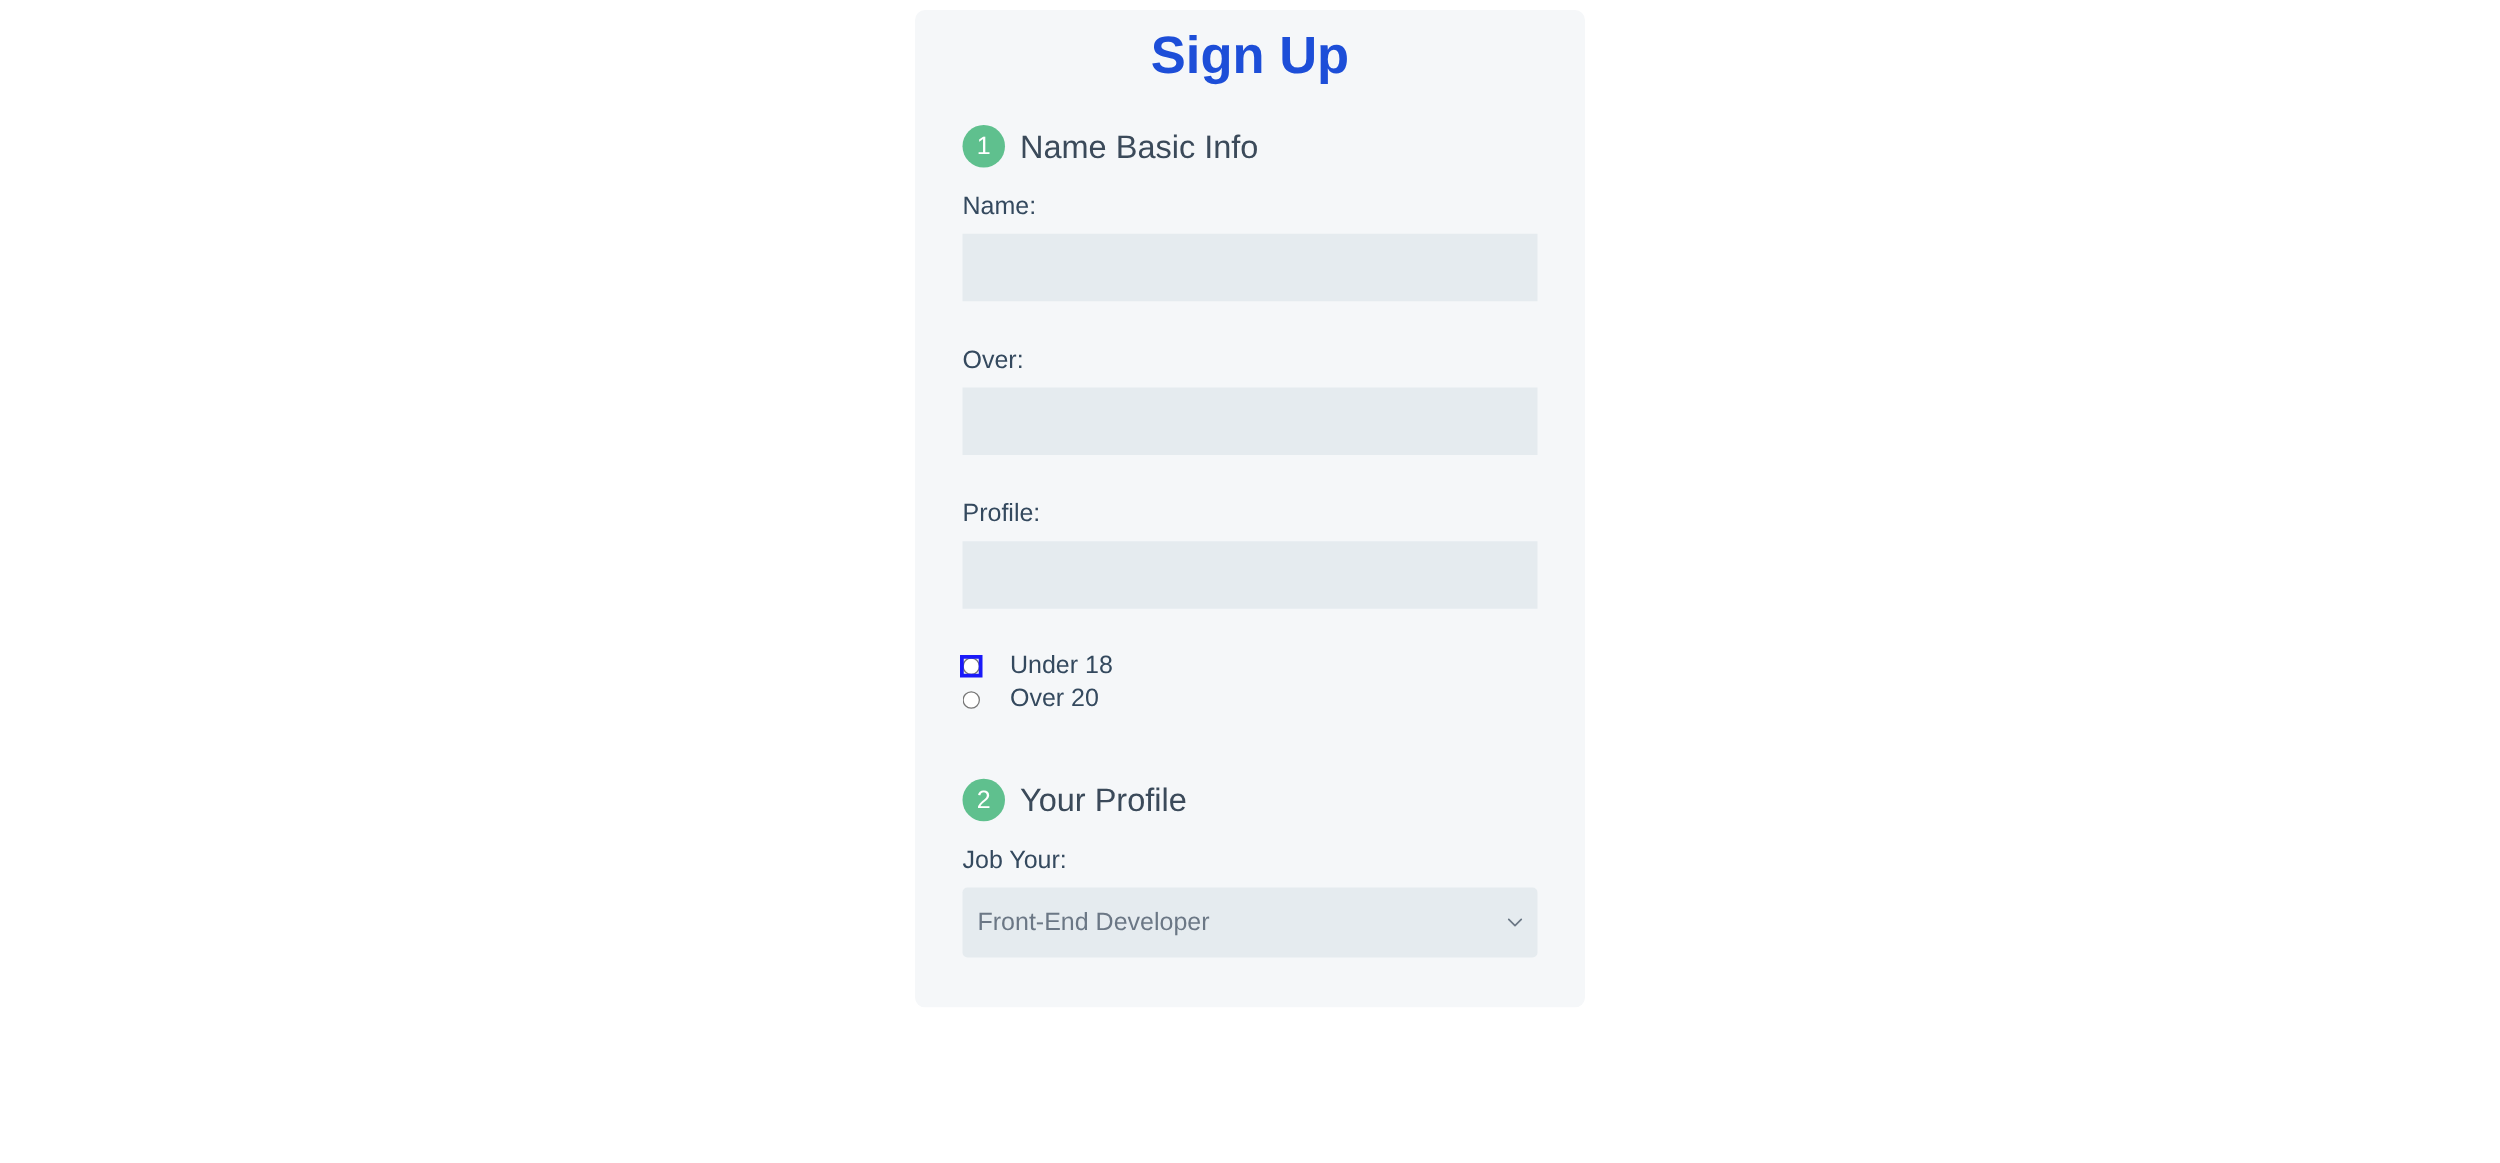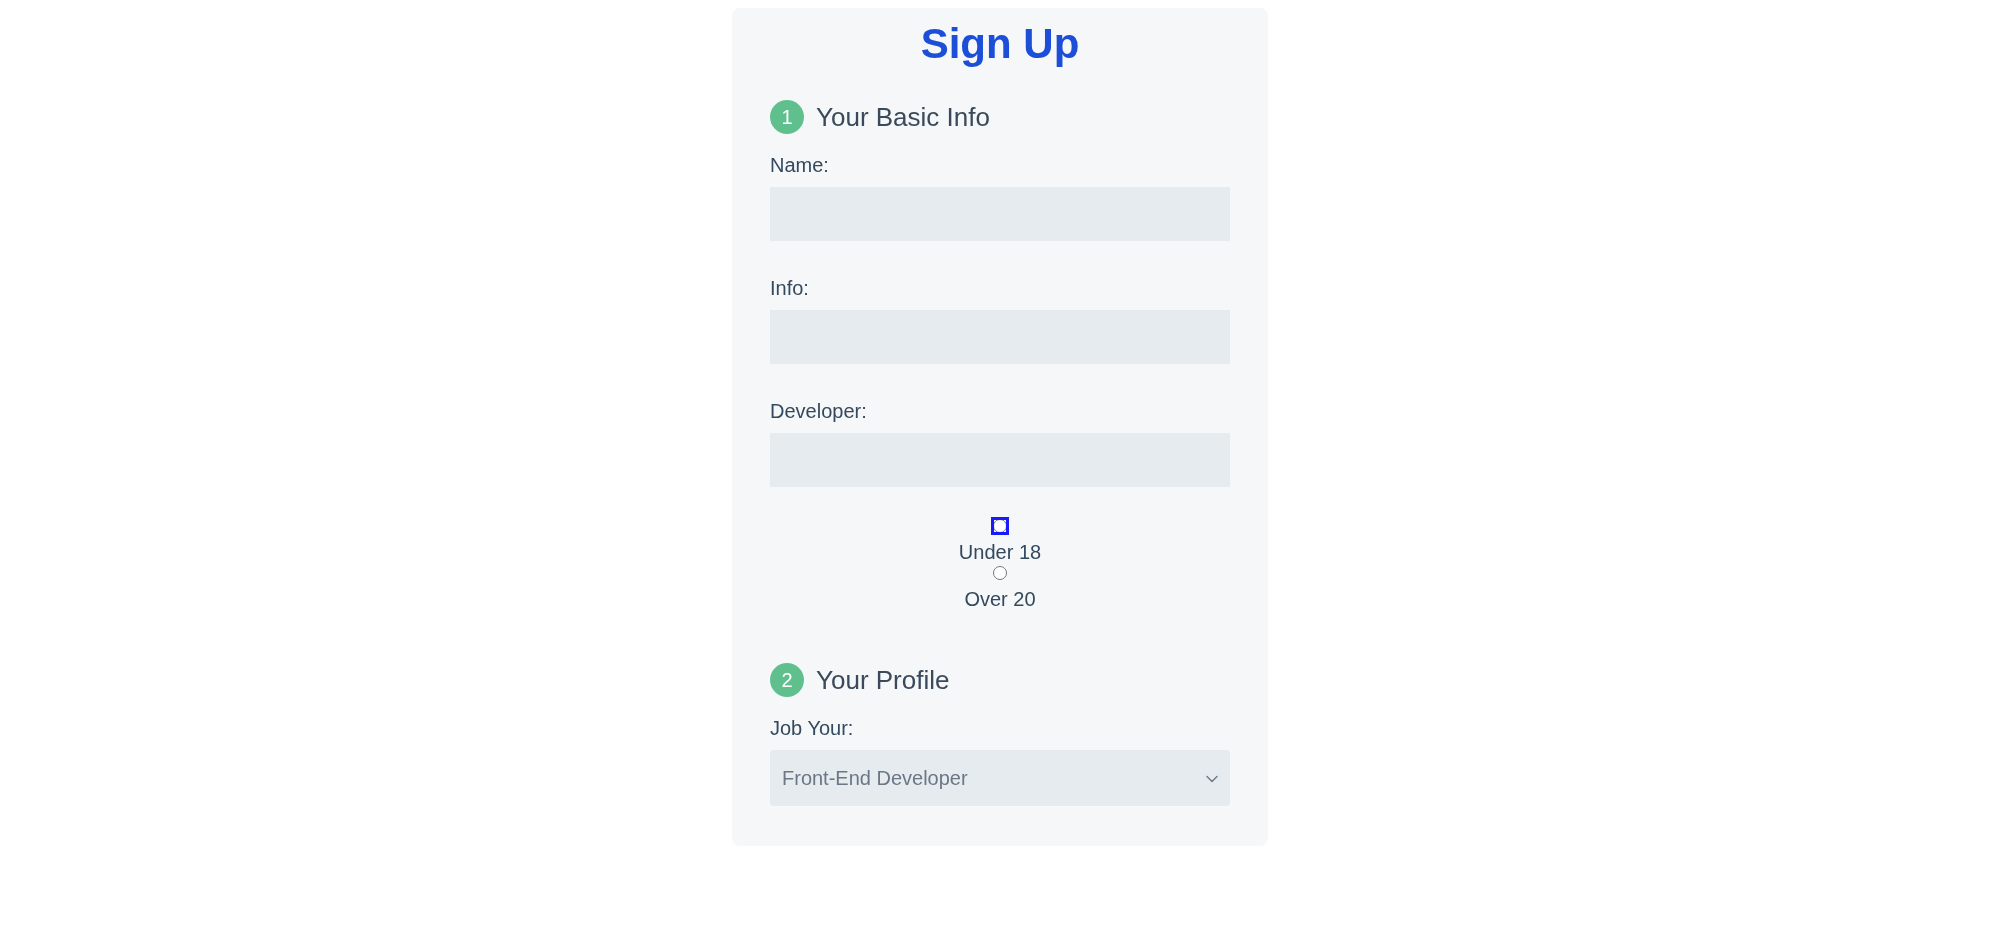--- a/index.html
+++ b/index.html
@@ -66,25 +66,24 @@
       height: 54px;
       background: #e5ebef;
       border: none;
       font-size: 18px;
       padding: 0 14px;
       color: #34495e;
     }
     .radio-row {
       display: flex;
       align-items: center;
-      gap: 6px;
+      gap: 24px;
       font-size: 20px;
       color: #34495e;
       line-height: 1.35;
-      flex-direction: column;
     }
     .radio-row input[type="radio"] {
       width: 14px;
       height: 14px;
       margin: 0;
     }
     .radio-row.focused input[type="radio"] {
       outline: 3px solid #1a1af9;
       outline-offset: -1px;
     }
@@ -122,35 +121,35 @@
   </style>
 </head>
 <body>
 
 <div class="container">
 
   <h1 class="title">Sign Up</h1>
 
   <div class="section-header">
     <div class="step-badge">1</div>
-    <div class="section-title">Your Basic Info</div>
+    <div class="section-title">Name Basic Info</div>
   </div>
 
   <div class="field">
     <label class="field-label">Name:</label>
     <input type="text" value="" style="">
   </div>
 
   <div class="field">
-    <label class="field-label">Info:</label>
+    <label class="field-label">Over:</label>
     <input type="email" value="" style="">
   </div>
 
   <div class="field">
-    <label class="field-label">Developer:</label>
+    <label class="field-label">Profile:</label>
     <input type="password" value="" style="">
   </div>
 
   <div class="field">
     <div class="age-group">
       <div class="radio-row focused">
         <input type="radio" name="age" style="">
         <span>Under 18</span>
       </div>
       <div class="radio-row">

